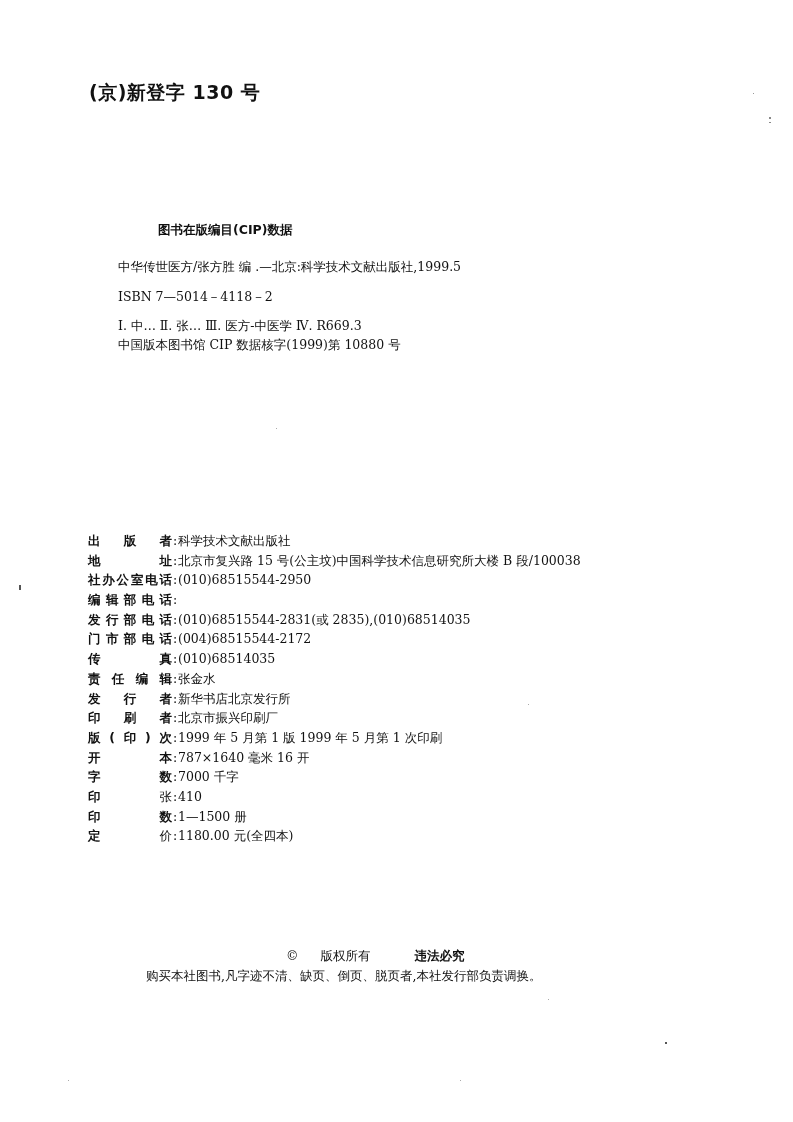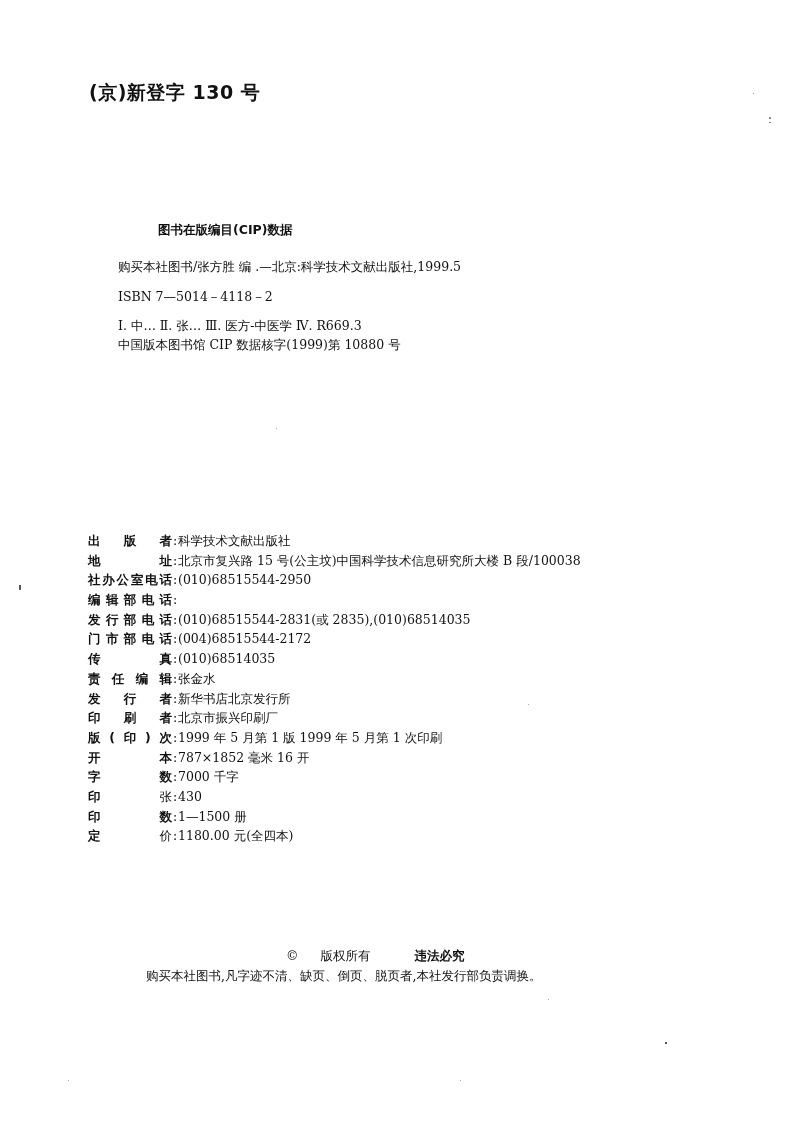--- a/index.html
+++ b/index.html
@@ -23,21 +23,21 @@
   .copyright .gap { display: inline-block; width: 36px; }
   .notice { left: 146px; top: 968px; font-size: 12.5px; }
   .speck { position: absolute; background: #555; }
 </style>
 </head>
 <body>
 
 <div class="abs reg-no">(京)新登字 130 号</div>
 
 <div class="abs cip-title">图书在版编目(CIP)数据</div>
-<div class="abs cip-line" style="top:259px;">购买本社图书/张方胜 编 .—北京:科学技术文献出版社,1999.5</div>
+<div class="abs cip-line" style="top:259px;">中华传世医方/张方胜 编 .—北京:科学技术文献出版社,1999.5</div>
 <div class="abs cip-line" style="top:289px;">ISBN  7—5014－4118－2</div>
 <div class="abs cip-line" style="top:318px;">Ⅰ. 中…   Ⅱ. 张…   Ⅲ. 医方-中医学   Ⅳ. R669.3</div>
 <div class="abs cip-line" style="top:337px;">中国版本图书馆 CIP 数据核字(1999)第 10880 号</div>
 
 <div class="pub-block">
   <div class="pub-row">
     <div class="pub-label">
       <span>出</span>
       <span>版</span>
       <span>者</span>
@@ -144,37 +144,37 @@
     </div>
     <span class="pub-colon">:</span>
     <span class="pub-value">1999 年 5 月第 1 版   1999 年 5 月第 1 次印刷</span>
   </div>
   <div class="pub-row">
     <div class="pub-label">
       <span>开</span>
       <span>本</span>
     </div>
     <span class="pub-colon">:</span>
-    <span class="pub-value">787×1852 毫米   16 开</span>
+    <span class="pub-value">787×1640 毫米   16 开</span>
   </div>
   <div class="pub-row">
     <div class="pub-label">
       <span>字</span>
       <span>数</span>
     </div>
     <span class="pub-colon">:</span>
     <span class="pub-value">7000 千字</span>
   </div>
   <div class="pub-row">
     <div class="pub-label">
       <span>印</span>
       <span style="font-weight:normal;">张</span>
     </div>
     <span class="pub-colon">:</span>
-    <span class="pub-value">430</span>
+    <span class="pub-value">410</span>
   </div>
   <div class="pub-row">
     <div class="pub-label">
       <span>印</span>
       <span>数</span>
     </div>
     <span class="pub-colon">:</span>
     <span class="pub-value">1—1500 册</span>
   </div>
   <div class="pub-row">

